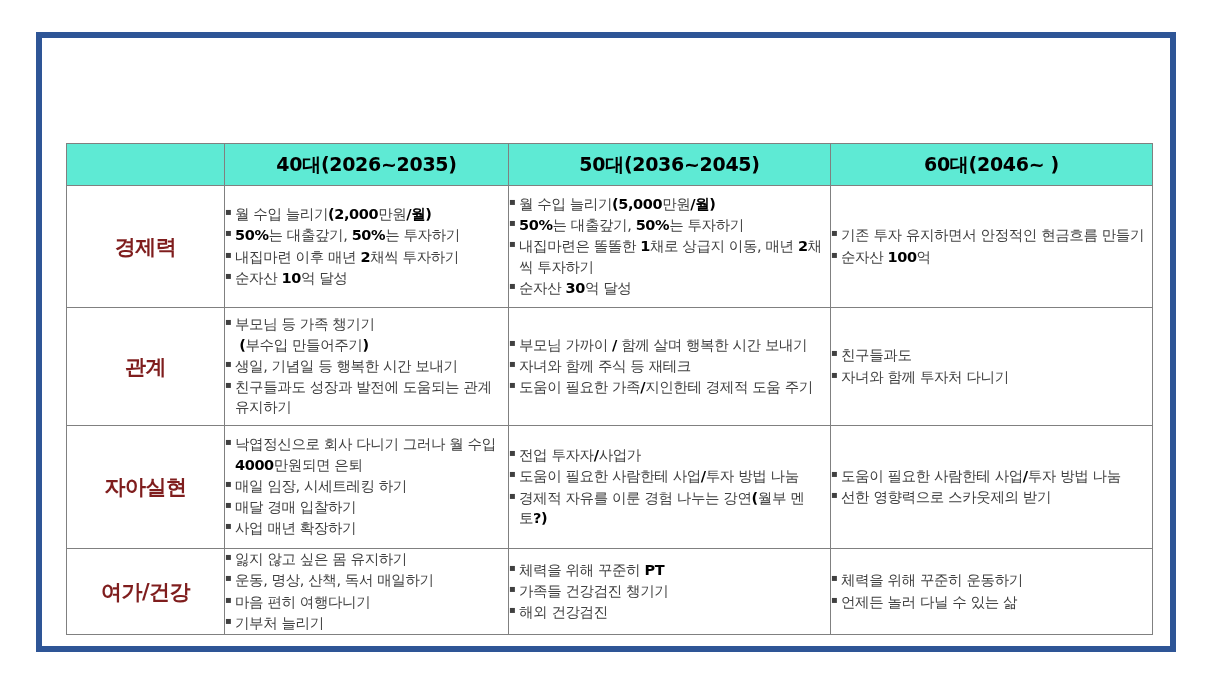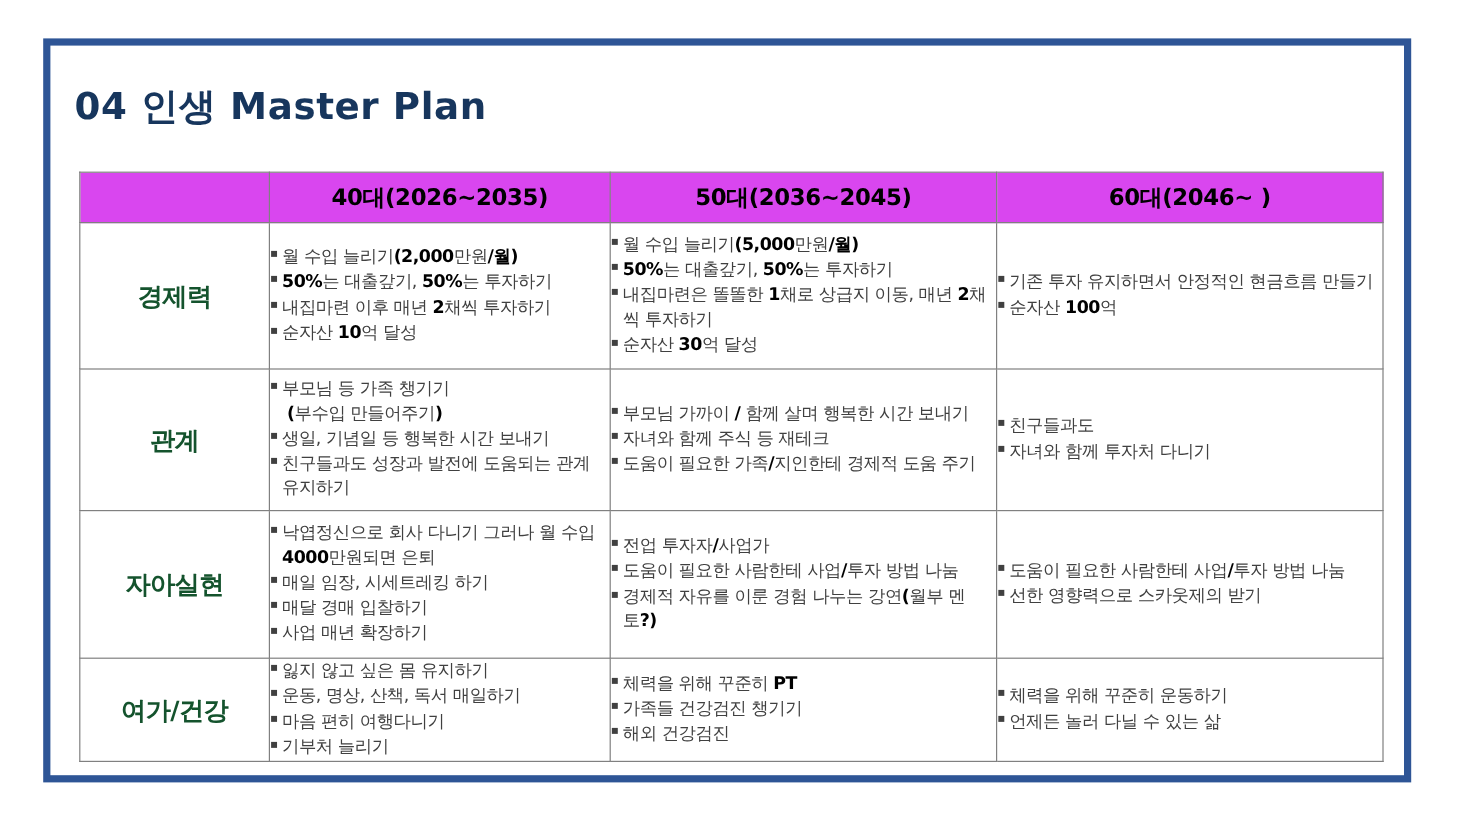--- a/index.html
+++ b/index.html
@@ -60,29 +60,29 @@
   col.c-50 { width: 322px; }
   col.c-60 { width: 322px; }
 
   thead th {
     height: 42px;
     font-size: 19px;
     font-weight: bold;
     color: #000000;
     text-align: center;
     letter-spacing: -0.3px;
-    background: #d946ef;
+    background: #5eead4;
   }
   thead th.blank-head { border-top: 1px solid #808080; }
 
   td.row-label {
     text-align: center;
     font-size: 21px;
     font-weight: bold;
-    color: #14532d;
+    color: #7f1d1d;
     letter-spacing: -0.5px;
   }
   td.cell {
     padding: 7px 6px 7px 7px;
     font-size: 14.5px;
     line-height: 1.40;
     color: #404040;
     letter-spacing: -0.4px;
     vertical-align: middle;
   }
@@ -114,21 +114,20 @@
   tr.r-relation td.cell, tr.r-relation td.row-label { height: 118px; }
   tr.r-self td.cell, tr.r-self td.row-label { height: 123px; }
   tr.r-health td.cell, tr.r-health td.row-label { height: 84px; }
 </style>
 </head>
 <body>
 
 <div id="slide">
   <div id="slide-frame"></div>
 
-  <div id="page-title">04 인생 Master Plan</div>
 
   <table id="plan-table">
     <colgroup>
       <col class="c-label">
       <col class="c-40">
       <col class="c-50">
       <col class="c-60">
     </colgroup>
     <thead>
       <tr>

